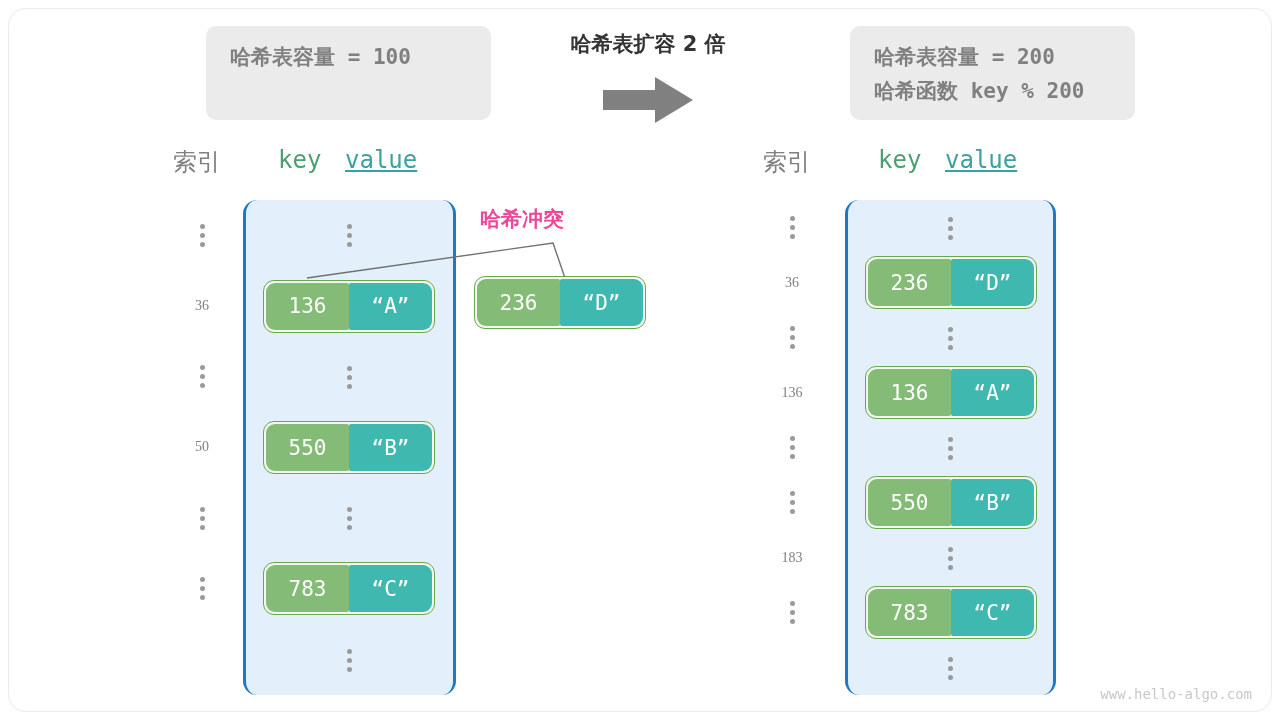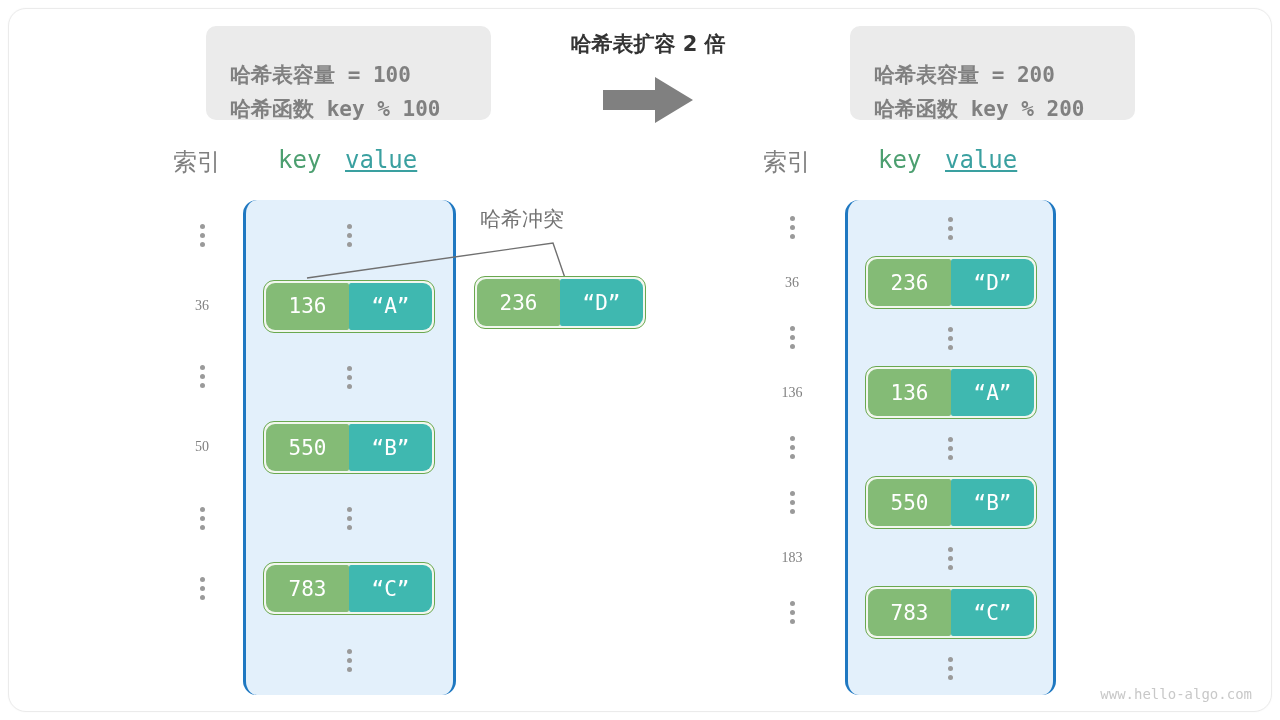--- a/index.html
+++ b/index.html
@@ -32,21 +32,21 @@
     border-radius: 18px;
     background: #ffffff;
     box-shadow: 0 0 2px rgba(0,0,0,0.04);
   }
 
   
   .info-box {
     position: absolute;
     background: #ebebeb;
     border-radius: 10px;
-    padding: 32px 24px 16px 24px;
+    padding: 14px 24px 16px 24px;
     box-sizing: border-box;
   }
   .info-line {
     font-family: "DejaVu Sans Mono", "Liberation Mono", monospace;
     font-size: 21px;
     font-weight: bold;
     color: #808080;
     line-height: 34px;
     white-space: pre;
   }
@@ -180,22 +180,22 @@
     justify-content: center;
   }
 
   
   #collision-label {
     position: absolute;
     left: 480px;
     top: 205px;
     font-family: "DejaVu Sans", sans-serif;
     font-size: 21px;
-    font-weight: normal;
-    color: #737373;
+    font-weight: bold;
+    color: #ec4899;
     white-space: pre;
   }
   #collision-svg {
     position: absolute;
     left: 300px;
     top: 230px;
     width: 320px;
     height: 70px;
     overflow: visible;
   }
@@ -220,21 +220,20 @@
   }
 </style>
 </head>
 <body>
 
 <div id="canvas">
   <div id="frame"></div>
 
   <div class="info-box" id="info-left">
     <div class="info-line">哈希表容量 = 100</div>
-    <div class="info-line">哈希函数 key % 100</div>
   </div>
 
   <div id="center-title">哈希表扩容 2 倍</div>
   <div id="arrow-wrap">
     <svg width="90" height="46" viewBox="0 0 90 46" aria-hidden="true">
       <polygon points="0,13 52,13 52,0 90,23 52,46 52,33 0,33" fill="#808080"></polygon>
     </svg>
   </div>
 
   <div class="info-box" id="info-right">

